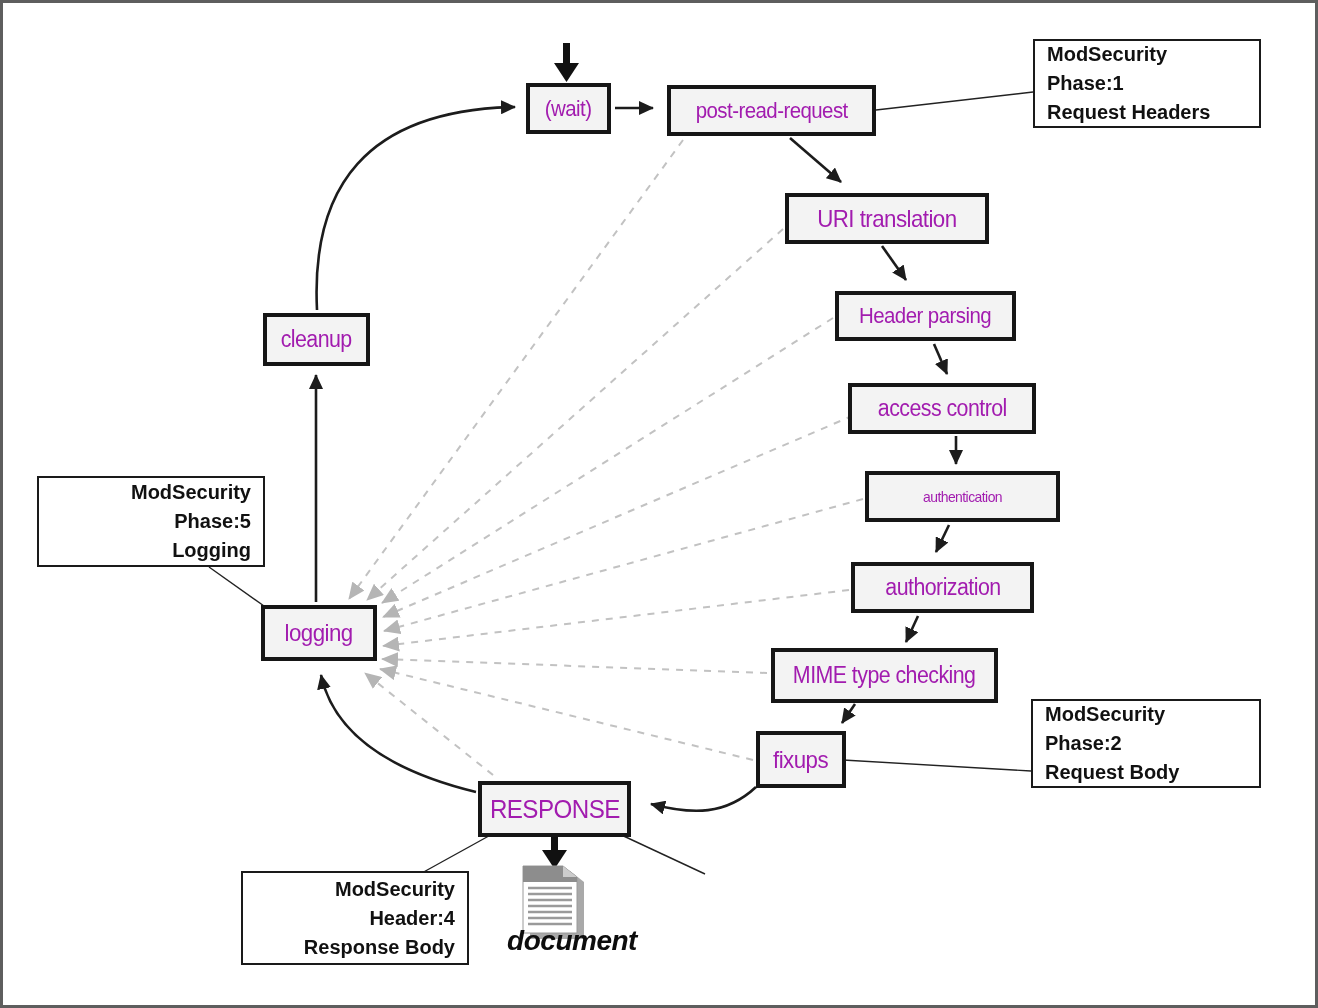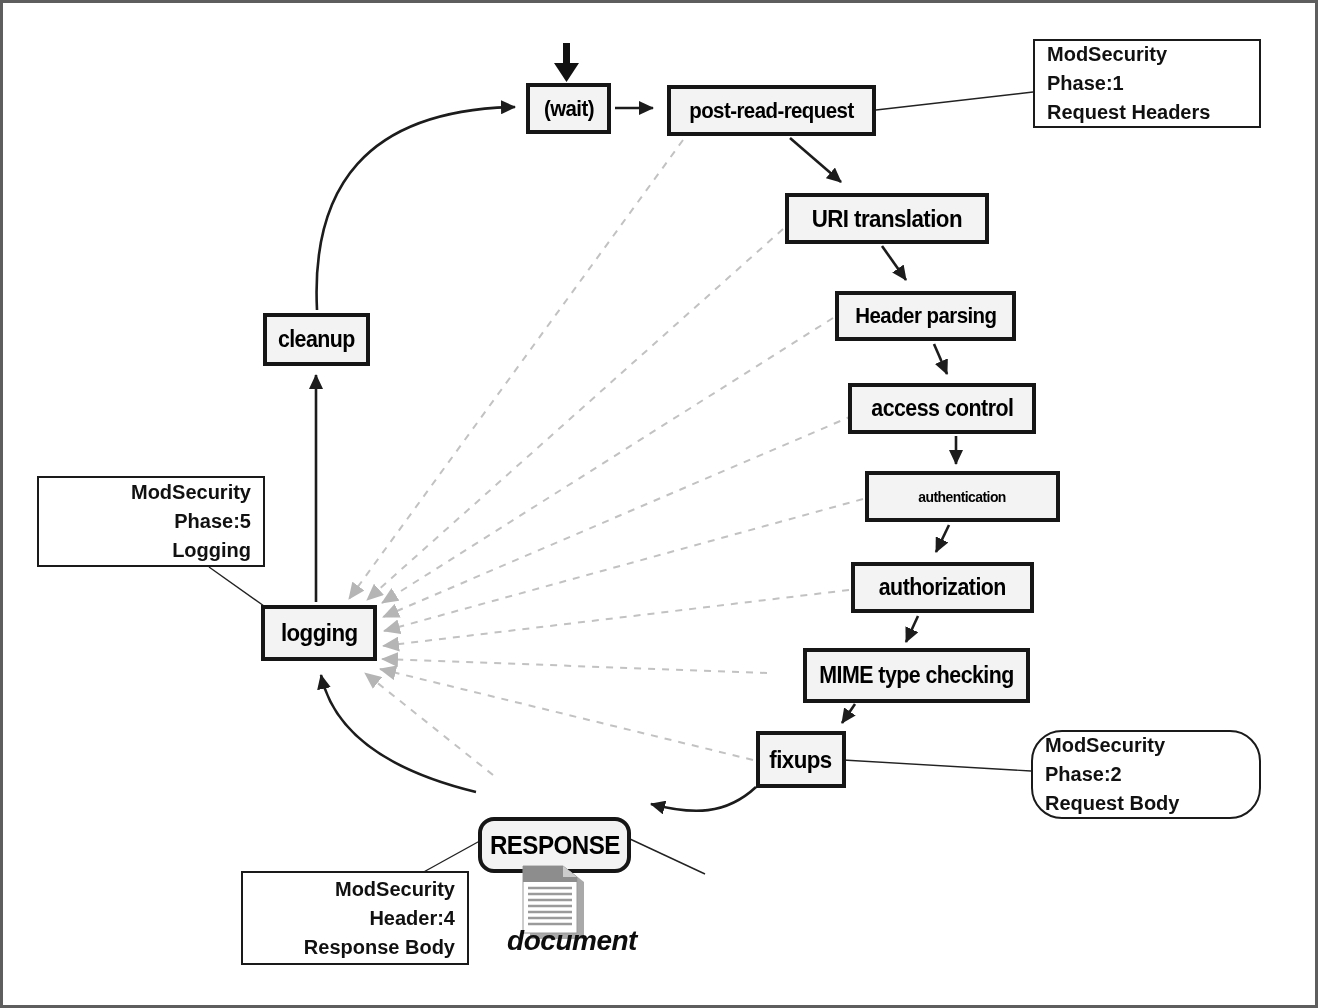--- a/index.html
+++ b/index.html
@@ -11,21 +11,21 @@
     background:#ffffff;
     font-family:"Liberation Sans", sans-serif;
     overflow:hidden;
   }
   svg.wires { position:absolute; left:0; top:0; width:1318px; height:1008px; }
 
   .stage {
     position:absolute; box-sizing:border-box;
     border:4px solid #161616; background:#f3f3f3;
     display:flex; align-items:center; justify-content:center;
-    font-weight:bold; color:#000000;
+    font-weight:normal; color:#a21caf;
     white-space:nowrap;
   }
   .stage .lbl { display:inline-block; transform:scaleX(0.93); letter-spacing:-0.6px; }
 
   .callout {
     position:absolute; box-sizing:border-box;
     border:2px solid #1a1a1a; background:#ffffff;
     display:flex; flex-direction:column; justify-content:center;
     padding:8px 12px;
     font-weight:bold; font-size:20px; line-height:1.45; color:#111;
@@ -123,46 +123,46 @@
   </div>
 
   <div class="stage" style="left:862px; top:468px; width:195px; height:51px; font-size:15px;">
     <span class="lbl">authentication</span>
   </div>
 
   <div class="stage" style="left:848px; top:559px; width:183px; height:51px; font-size:23px;">
     <span class="lbl">authorization</span>
   </div>
 
-  <div class="stage" style="left:768px; top:645px; width:227px; height:55px; font-size:23px;margin-left:32px;">
+  <div class="stage" style="left:768px; top:645px; width:227px; height:55px; font-size:23px;">
     <span class="lbl">MIME type checking</span>
   </div>
 
   <div class="stage" style="left:753px; top:728px; width:90px; height:57px; font-size:24px;">
     <span class="lbl">fixups</span>
   </div>
 
-  <div class="stage" style="left:475px; top:814px; width:153px; height:56px; font-size:26px;border-radius:16px;">
+  <div class="stage" style="left:475px; top:778px; width:153px; height:56px; font-size:26px;">
     <span class="lbl">RESPONSE</span>
   </div>
 
   <div class="stage" style="left:258px; top:602px; width:116px; height:56px; font-size:24px;">
     <span class="lbl">logging</span>
   </div>
 
   <div class="stage" style="left:260px; top:310px; width:107px; height:53px; font-size:23px;">
     <span class="lbl">cleanup</span>
   </div>
 
   <div class="callout align-left" style="left:1030px; top:36px; width:228px; height:89px;">
     <div>ModSecurity Phase:1</div>
     <div>Request Headers</div>
   </div>
 
-  <div class="callout align-left" style="left:1028px; top:727px; width:230px; height:89px;border-radius:31px;">
+  <div class="callout align-left" style="left:1028px; top:696px; width:230px; height:89px;">
     <div>ModSecurity Phase:2</div>
     <div>Request Body</div>
   </div>
 
 
   <div class="callout align-right" style="left:238px; top:868px; width:228px; height:94px;">
     <div>ModSecurity Header:4</div>
     <div>Response Body</div>
   </div>
 

